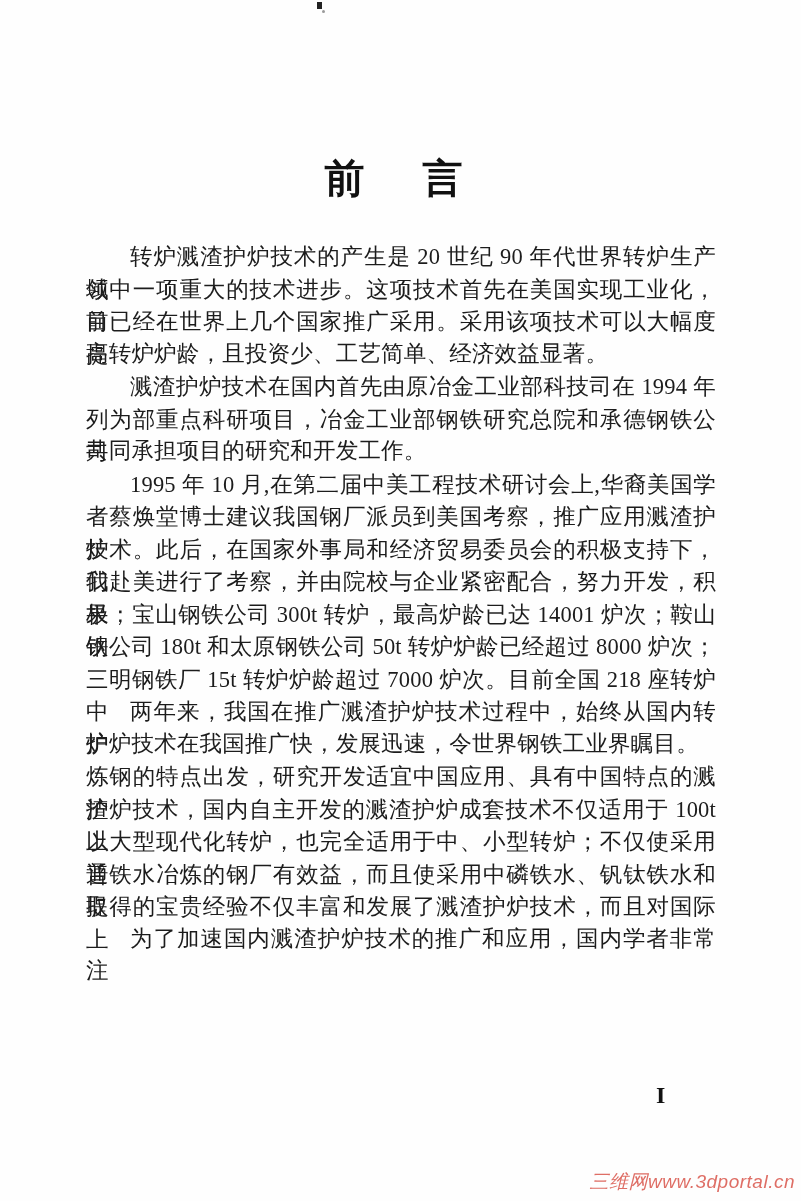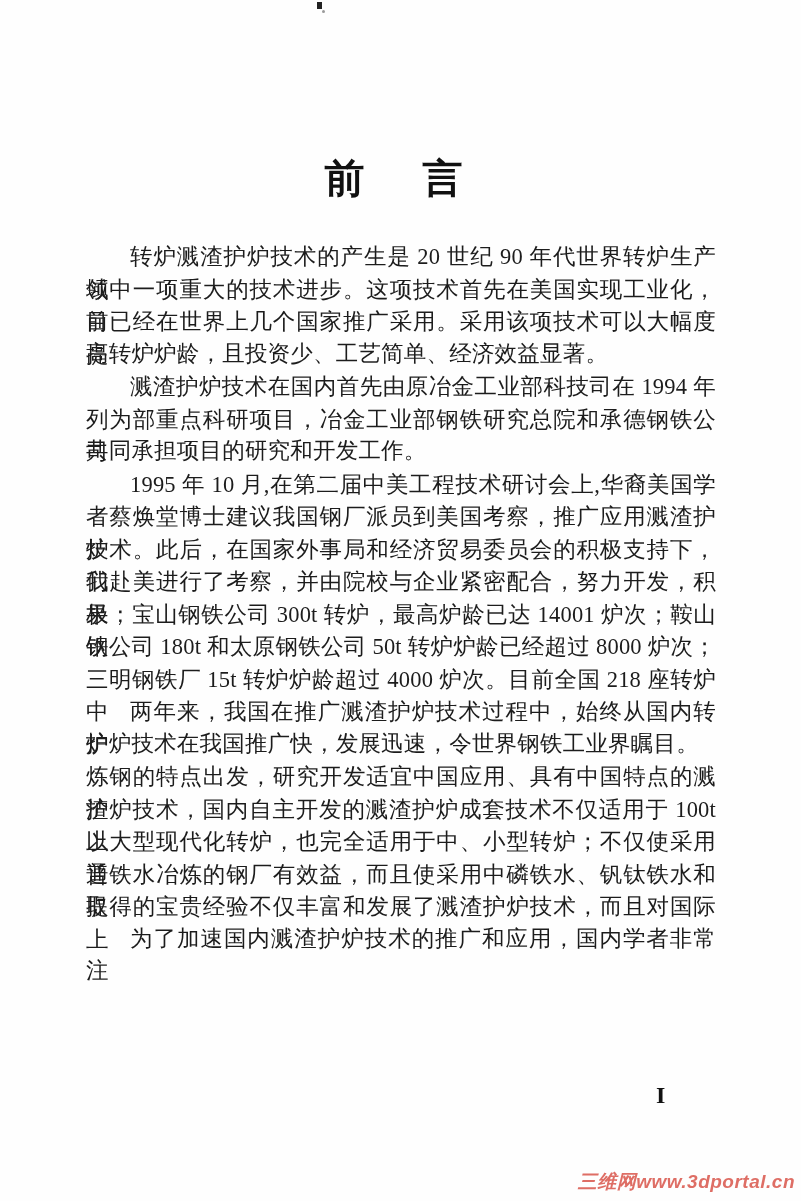--- a/index.html
+++ b/index.html
@@ -55,21 +55,21 @@
     font-weight: bold;
     font-family: "Liberation Serif", "DejaVu Serif", serif;
     color: #111;
   }
   .watermark {
     position: absolute;
     right: 6px;
     top: 1169px;
     font-family: "Liberation Sans", "DejaVu Sans", sans-serif;
     font-size: 19px;
-    font-weight: bold;
+    font-weight: normal;
     font-style: italic;
     letter-spacing: 0.5px;
     opacity: 0.85;
   }
 </style>
 </head>
 <body>
 
 <div class="page" style="background: rgb(254, 254, 254);">
   <div class="speck speck1"></div>
@@ -87,21 +87,21 @@
       <div class="line noj">高转炉炉龄，且投资少、工艺简单、经济效益显著。</div>
       <div class="line indent">溅渣护炉技术在国内首先由原冶金工业部科技司在 1994 年</div>
       <div class="line">列为部重点科研项目，冶金工业部钢铁研究总院和承德钢铁公司</div>
       <div class="line noj">共同承担项目的研究和开发工作。</div>
       <div class="line indent">1995 年 10 月,在第二届中美工程技术研讨会上,华裔美国学</div>
       <div class="line">者蔡焕堂博士建议我国钢厂派员到美国考察，推广应用溅渣护炉</div>
       <div class="line">技术。此后，在国家外事局和经济贸易委员会的积极支持下，我</div>
       <div class="line">们赴美进行了考察，并由院校与企业紧密配合，努力开发，积极</div>
       <div class="line">果；宝山钢铁公司 300t 转炉，最高炉龄已达 14001 炉次；鞍山钢</div>
       <div class="line">铁公司 180t 和太原钢铁公司 50t 转炉炉龄已经超过 8000 炉次；</div>
-      <div class="line">三明钢铁厂 15t 转炉炉龄超过 4000 炉次。目前全国 218 座转炉中</div>
+      <div class="line">三明钢铁厂 15t 转炉炉龄超过 7000 炉次。目前全国 218 座转炉中</div>
       <div class="line indent">两年来，我国在推广溅渣护炉技术过程中，始终从国内转炉</div>
       <div class="line noj">护炉技术在我国推广快，发展迅速，令世界钢铁工业界瞩目。</div>
       <div class="line">炼钢的特点出发，研究开发适宜中国应用、具有中国特点的溅渣</div>
       <div class="line">护炉技术，国内自主开发的溅渣护炉成套技术不仅适用于 100t 以</div>
       <div class="line">上大型现代化转炉，也完全适用于中、小型转炉；不仅使采用普</div>
       <div class="line">通铁水冶炼的钢厂有效益，而且使采用中磷铁水、钒钛铁水和提</div>
       <div class="line">取得的宝贵经验不仅丰富和发展了溅渣护炉技术，而且对国际上</div>
       <div class="line indent noj">为了加速国内溅渣护炉技术的推广和应用，国内学者非常注</div>
     </div>
 

